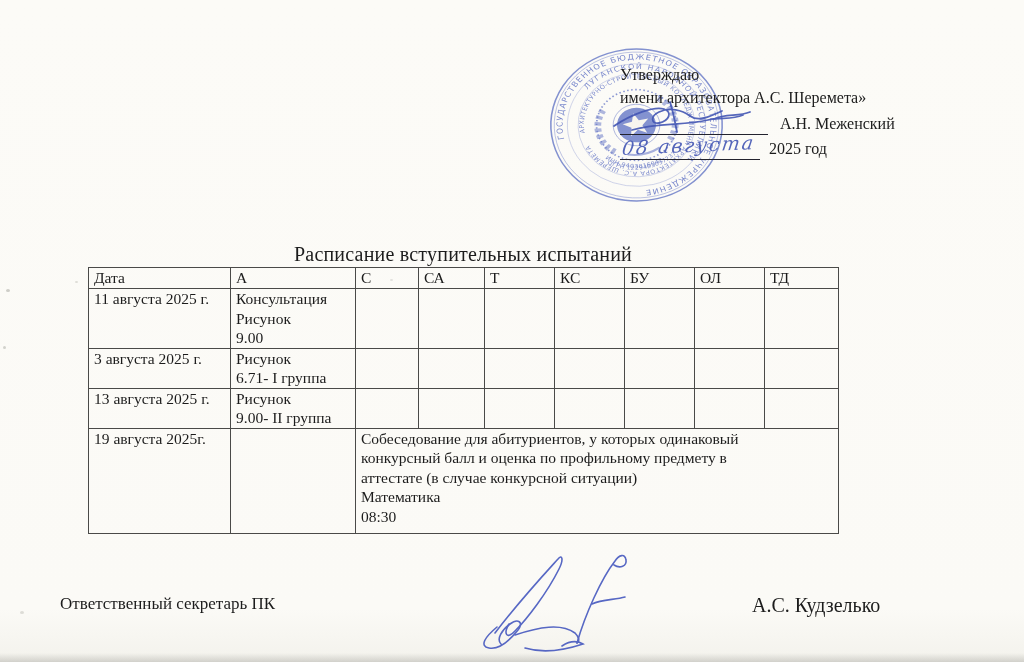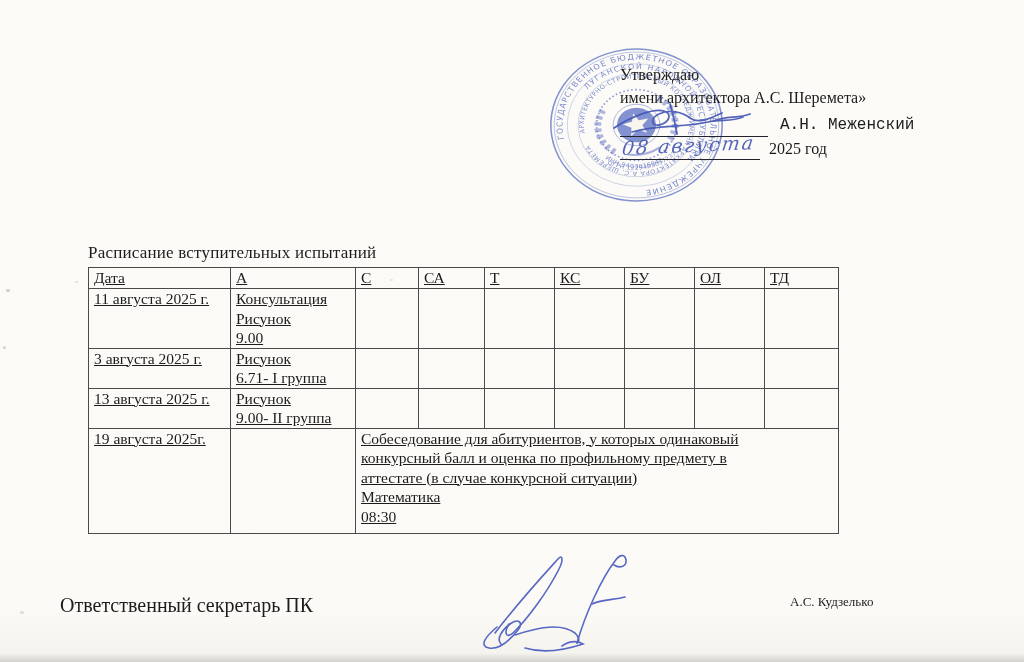--- a/index.html
+++ b/index.html
@@ -7,52 +7,52 @@
   .page{position:relative;width:1024px;height:662px;background:
     linear-gradient(180deg,#fcfbf7 0%,#fbfaf6 92%,#f3f2ec 100%);color:#1c1c1c;}
 
   
   .approval{position:absolute;left:620px;top:63px;width:340px;font-size:16px;
     line-height:23.4px;white-space:nowrap;}
   .sig-row{position:relative;height:24px;margin-top:2px;}
   .sig-underline{display:inline-block;width:148px;height:19px;
     border-bottom:1.6px solid #23232e;position:relative;vertical-align:bottom;}
   .dir-sig-svg{position:absolute;left:-10px;top:-20px;width:168px;height:44px;overflow:visible;}
-  .sig-name{margin-left:8px;font-family:Liberation Mono, monospace;}
+  .sig-name{margin-left:8px;}
   .date-row{position:relative;height:25px;margin-top:1px;}
   .date-underline{display:inline-block;width:140px;height:19px;
     border-bottom:1.6px solid #23232e;position:relative;vertical-align:bottom;}
   .handwriting{position:absolute;left:2px;top:-6px;font-style:italic;
     color:#4356b4;font-size:19px;letter-spacing:2px;
     transform:rotate(-2.5deg) skewX(-10deg);font-family:"DejaVu Serif",serif;opacity:.9;}
   .year-label{margin-left:5px;}
 
   
   .stamp-svg{position:absolute;left:544px;top:43px;width:185px;height:164px;
     mix-blend-mode:multiply;opacity:.88;}
   .stamp-svg text{font-family:"DejaVu Sans",sans-serif;fill:#5b6ec9;}
 
   
-  .doc-title{position:absolute;left:88px;top:243px;width:750px;
-    font-size:17px;letter-spacing:.2px;}
+  .doc-title{position:absolute;left:88px;top:243px;width:750px;text-align:center;
+    font-size:20px;letter-spacing:.2px;}
   .doc-table{position:absolute;left:88px;top:267px;width:750px;border-collapse:collapse;
-    table-layout:fixed;font-size:15.5px;text-decoration:underline;}
+    table-layout:fixed;font-size:15.5px;}
   .doc-table th,.doc-table td{border:1.6px solid #4a4a48;vertical-align:top;
     padding:0 5px;font-weight:normal;text-align:left;line-height:19.5px;overflow:hidden;}
   .doc-table tr.hdr{height:21px;}
   .doc-table tr.r1{height:58px;padding-left:13px;}
   .doc-table tr.r2{height:38px;}
   .doc-table tr.r3{height:37px;}
   .doc-table tr.r4{height:105px;margin-top:33px;}
   .cell-line{display:block;}
   .merged-cell{text-align:center;line-height:21px;padding-top:2px;}
 
   
-  .footer-left{position:absolute;left:60px;top:594px;font-size:20px;}
-  .footer-right{position:absolute;left:790px;top:594px;font-size:13px;}
+  .footer-left{position:absolute;left:60px;top:594px;font-size:17px;}
+  .footer-right{position:absolute;left:752px;top:594px;font-size:20px;}
   .footer-sig-svg{position:absolute;left:465px;top:541px;width:175px;height:112px;overflow:visible;}
 
   
   .speck{position:absolute;background:#97978e;border-radius:50%;}
   .speck.s1{left:6px;top:289px;width:4px;height:3px;opacity:.45;}
   .speck.s2{left:3px;top:346px;width:3px;height:3px;opacity:.4;}
   .speck.s3{left:75px;top:281px;width:3px;height:2px;opacity:.3;}
   .speck.s4{left:390px;top:279px;width:3px;height:2px;opacity:.25;}
   .speck.s5{left:20px;top:611px;width:4px;height:3px;opacity:.3;}
   .scan-edge{position:absolute;left:0;bottom:0;width:1024px;height:9px;

